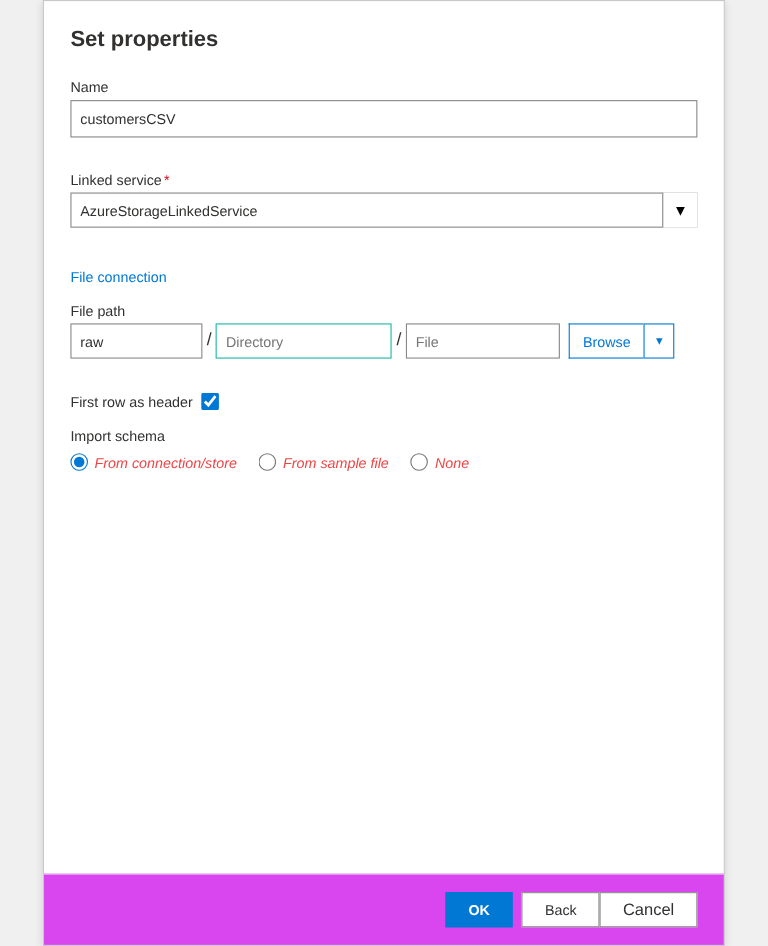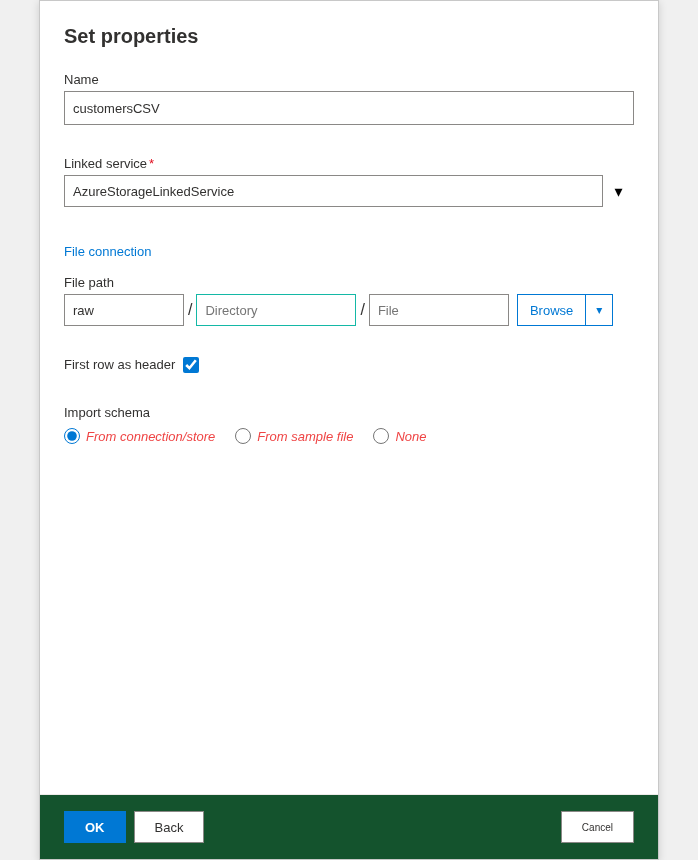--- a/index.html
+++ b/index.html
@@ -186,22 +186,23 @@
       color: #0078d4;
       font-size: 12px;
       cursor: pointer;
       display: flex;
       align-items: center;
       justify-content: center;
     }
 
     .checkbox-row {
       display: flex;
+      align-items: center;
       gap: 8px;
-      margin-bottom: 32px;
+      margin-bottom: 16px;
     }
 
     .checkbox-label {
       font-size: 13px;
       color: #323130;
     }
 
     .checkbox-input {
       width: 16px;
       height: 16px;
@@ -239,23 +240,23 @@
     .radio-label {
       font-size: 13px;
       color: #ef4444;
       font-style: italic;
     }
 
     .dialog-footer {
       padding: 16px 24px;
       display: flex;
       align-items: center;
-      justify-content: space-between;
+      justify-content: flex-end;
       border-top: 1px solid #edebe9;
-      background: #14532d;
+      background: #d946ef;
       margin-top: auto;
     }
 
     .footer-left {
       display: flex;
       gap: 8px;
     }
 
     .btn-primary {
       height: 32px;
@@ -277,21 +278,21 @@
       font-size: 13px;
       cursor: pointer;
     }
 
     .btn-cancel {
       height: 32px;
       padding: 0 20px;
       background: #fff;
       border: 1px solid #8a8886;
       color: #323130;
-      font-size: 10px;
+      font-size: 15px;
       cursor: pointer;
     }
   </style>
 </head>
 <body>
 
 <div class="dialog">
   <div class="dialog-body">
 
     <h1 class="dialog-title">Set properties</h1>

